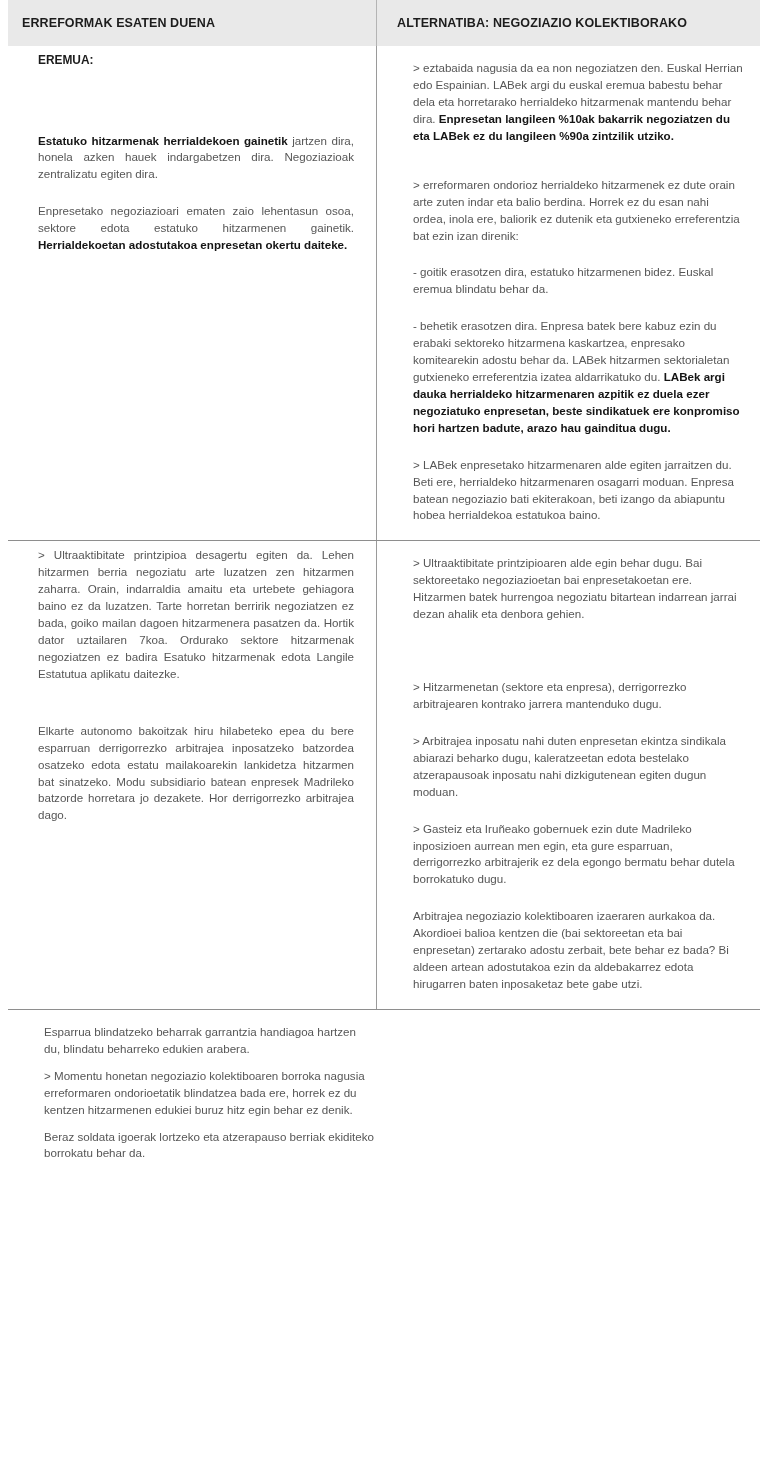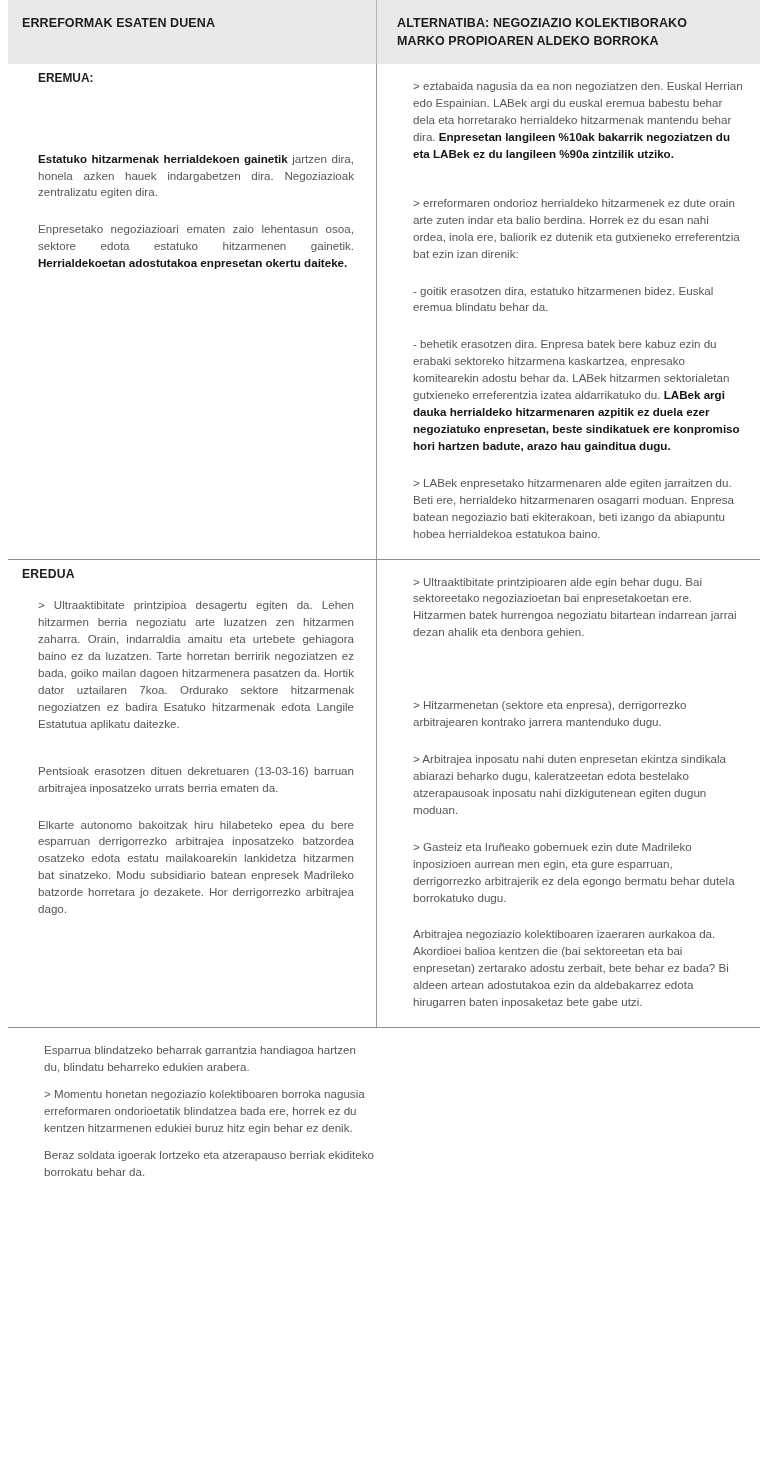--- a/index.html
+++ b/index.html
@@ -106,21 +106,20 @@
 <body>
 
 <div class="sheet">
 
   <div class="row header-row">
     <div class="cell-left">
       <div class="header-title">ERREFORMAK ESATEN DUENA</div>
     </div>
     <div class="cell-right">
       <div class="header-title">ALTERNATIBA: NEGOZIAZIO KOLEKTIBORAKO</div>
-      <div class="header-title">MARKO PROPIOAREN ALDEKO BORROKA</div>
     </div>
   </div>
 
   <div class="row">
     <div class="cell-left">
       <p class="lead">EREMUA:</p>
       <div class="spacer-xl"></div>
       <p class="justify"><b>Estatuko hitzarmenak herrialdekoen gainetik </b><span>jartzen dira, honela azken hauek indargabetzen dira. Negoziazioak zentralizatu egiten dira.</span></p>
       <div class="spacer-sm"></div>
       <p class="justify"><span>Enpresetako negoziazioari ematen zaio lehentasun osoa, sektore edota estatuko hitzarmenen gainetik. </span><b>Herrialdekoetan adostutakoa enpresetan okertu daiteke.</b></p>
@@ -135,25 +134,23 @@
       <p><span>- behetik erasotzen dira. Enpresa batek bere kabuz ezin du erabaki sektoreko hitzarmena kaskartzea, enpresako komitearekin adostu behar da. LABek hitzarmen sektorialetan gutxieneko erreferentzia izatea aldarrikatuko du. </span><b>LABek argi dauka herrialdeko hitzarmenaren azpitik ez duela ezer negoziatuko enpresetan, beste sindikatuek ere konpromiso hori hartzen badute, arazo hau gainditua dugu.</b></p>
       <div class="spacer-sm"></div>
       <p><span>&gt; LABek enpresetako hitzarmenaren alde egiten jarraitzen du. Beti ere, herrialdeko hitzarmenaren osagarri moduan. Enpresa batean negoziazio bati ekiterakoan, beti izango da abiapuntu hobea herrialdekoa estatukoa baino.</span></p>
     </div>
   </div>
 
   <div class="divider"></div>
 
   <div class="row">
     <div class="cell-left">
-      <p class="section-head">EREDUA</p>
       <p class="justify"><span>&gt; Ultraaktibitate printzipioa desagertu egiten da. Lehen hitzarmen berria negoziatu arte luzatzen zen hitzarmen zaharra. Orain, indarraldia amaitu eta urtebete gehiagora baino ez da luzatzen. Tarte horretan berririk negoziatzen ez bada, goiko mailan dagoen hitzarmenera pasatzen da. Hortik dator uztailaren 7koa. Ordurako sektore hitzarmenak negoziatzen ez badira Esatuko hitzarmenak edota Langile Estatutua aplikatu daitezke.</span></p>
       <div class="spacer-sm"></div>
       <div class="spacer-sm"></div>
-      <p class="justify"><span>Pentsioak erasotzen dituen dekretuaren (13-03-16) barruan arbitrajea inposatzeko urrats berria ematen da.</span></p>
       <div class="spacer-sm"></div>
       <p class="justify"><span>Elkarte autonomo bakoitzak hiru hilabeteko epea du bere esparruan derrigorrezko arbitrajea inposatzeko batzordea osatzeko edota estatu mailakoarekin lankidetza hitzarmen bat sinatzeko. Modu subsidiario batean enpresek Madrileko batzorde horretara jo dezakete. Hor derrigorrezko arbitrajea dago.</span></p>
     </div>
     <div class="cell-right">
       <p><span>&gt; Ultraaktibitate printzipioaren alde egin behar dugu. Bai sektoreetako negoziazioetan bai enpresetakoetan ere. Hitzarmen batek hurrengoa negoziatu bitartean indarrean jarrai dezan ahalik eta denbora gehien.</span></p>
       <div class="spacer-lg"></div>
       <p><span>&gt; Hitzarmenetan (sektore eta enpresa), derrigorrezko arbitrajearen kontrako jarrera mantenduko dugu.</span></p>
       <div class="spacer-sm"></div>
       <p><span>&gt; Arbitrajea inposatu nahi duten enpresetan ekintza sindikala abiarazi beharko dugu, kaleratzeetan edota bestelako atzerapausoak inposatu nahi dizkigutenean egiten dugun moduan.</span></p>
       <div class="spacer-sm"></div>

